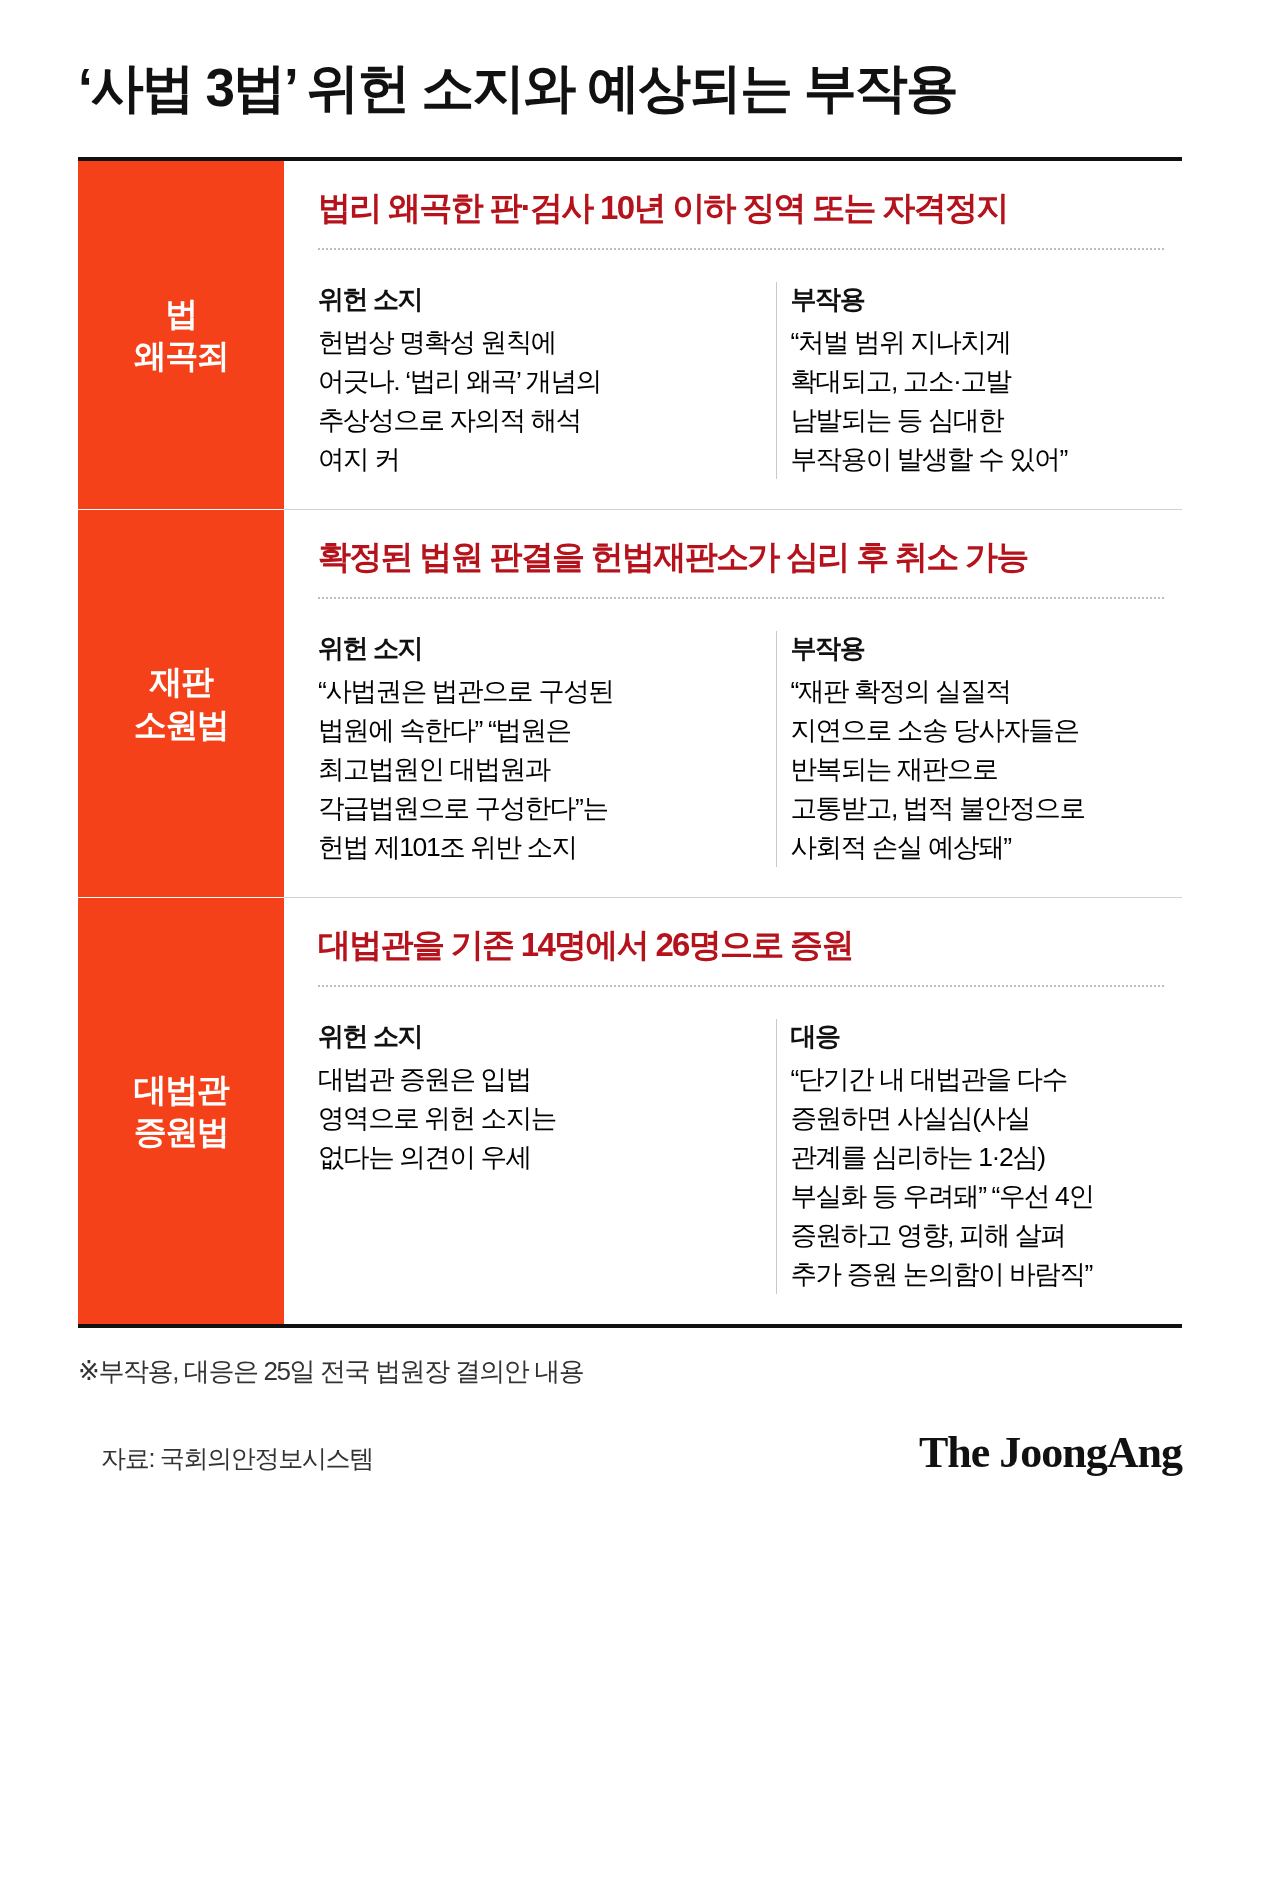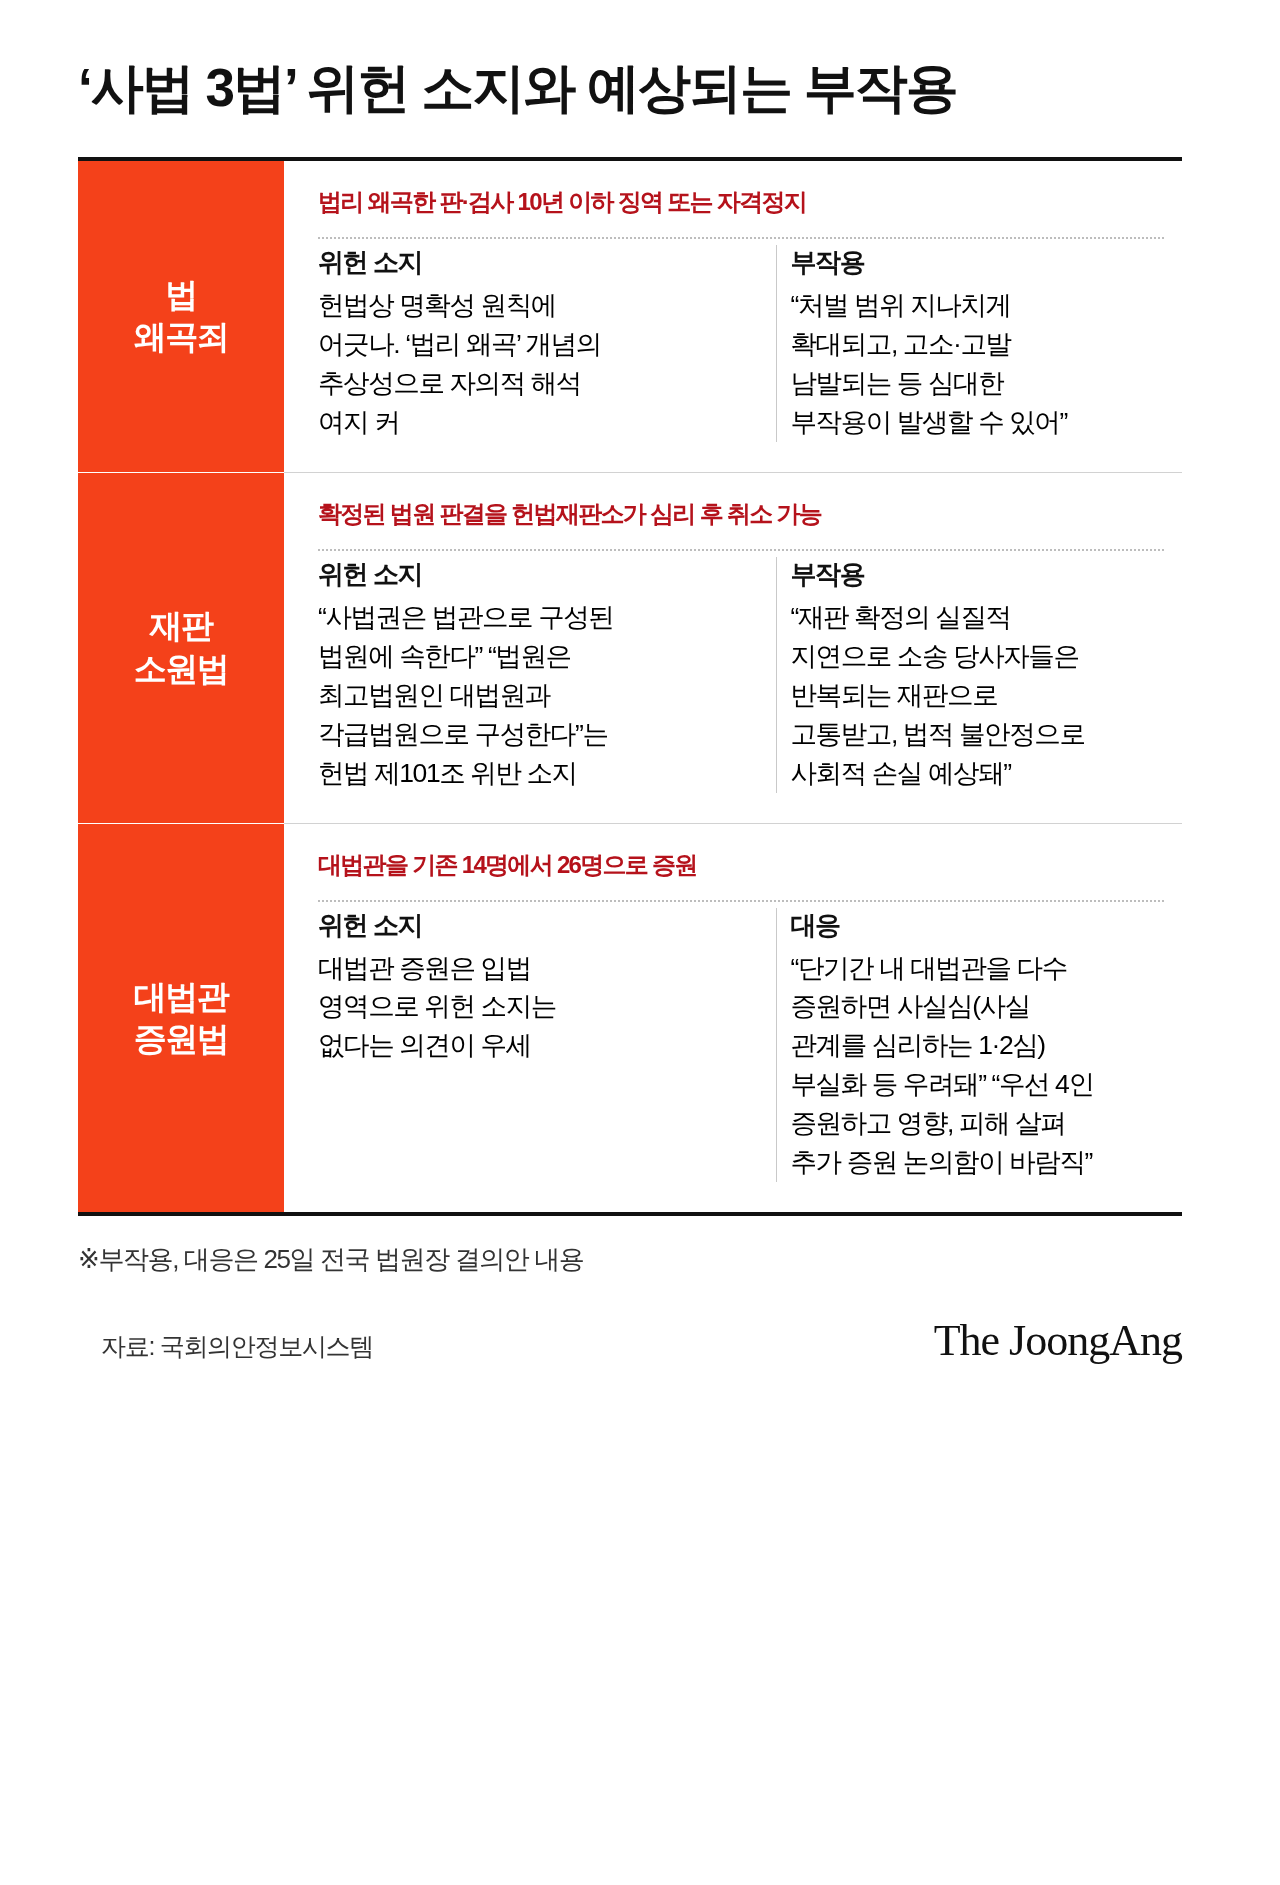--- a/index.html
+++ b/index.html
@@ -63,33 +63,33 @@
   .row + .row .label-cell {
     border-top: 1px solid #ffffff;
   }
   .content-cell {
     flex: 1 1 auto;
     padding: 26px 0 30px 34px;
     box-sizing: border-box;
   }
   .headline {
     color: #b5121b;
-    font-size: 24px;
+    font-size: 33px;
     font-weight: bold;
     letter-spacing: -1.7px;
     line-height: 1.25;
     white-space: nowrap;
   }
   .dotted {
     border-top: 2px dotted #bdbdbd;
     margin: 20px 18px 0 0;
   }
   .cols {
     display: flex;
-    margin-top: 6px;
+    margin-top: 32px;
     gap: 44px;
   }
   .col {
     flex: 1 1 0;
     box-sizing: border-box;
   }
   .col.left {
     padding-right: 22px;
   }
   .col.right {
@@ -125,21 +125,21 @@
   }
   .source {
     font-size: 25px;
     color: #333333;
     letter-spacing: -1.3px;
     margin-left: 23px;
   }
   .brand {
     font-family: "Liberation Serif", "DejaVu Serif", serif;
     font-size: 44px;
-    font-weight: normal;
+    font-weight: bold;
     color: #111111;
     letter-spacing: -1px;
     line-height: 1;
   }
 </style>
 </head>
 <body>
 
 <div class="page">
 

